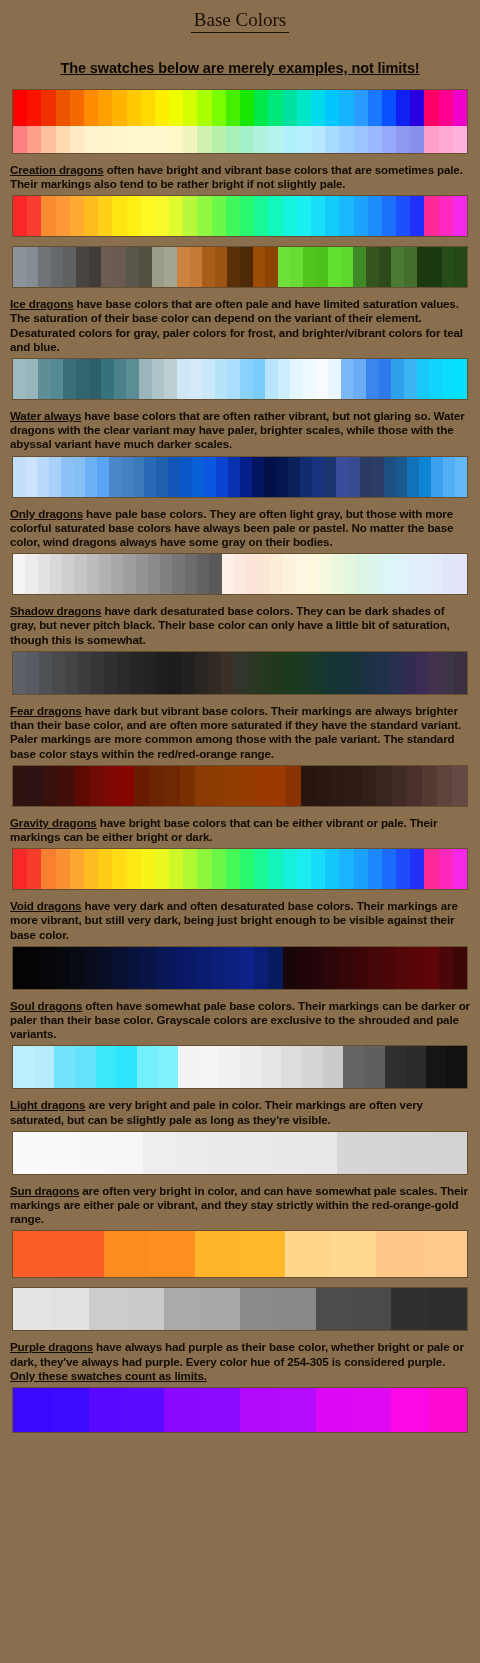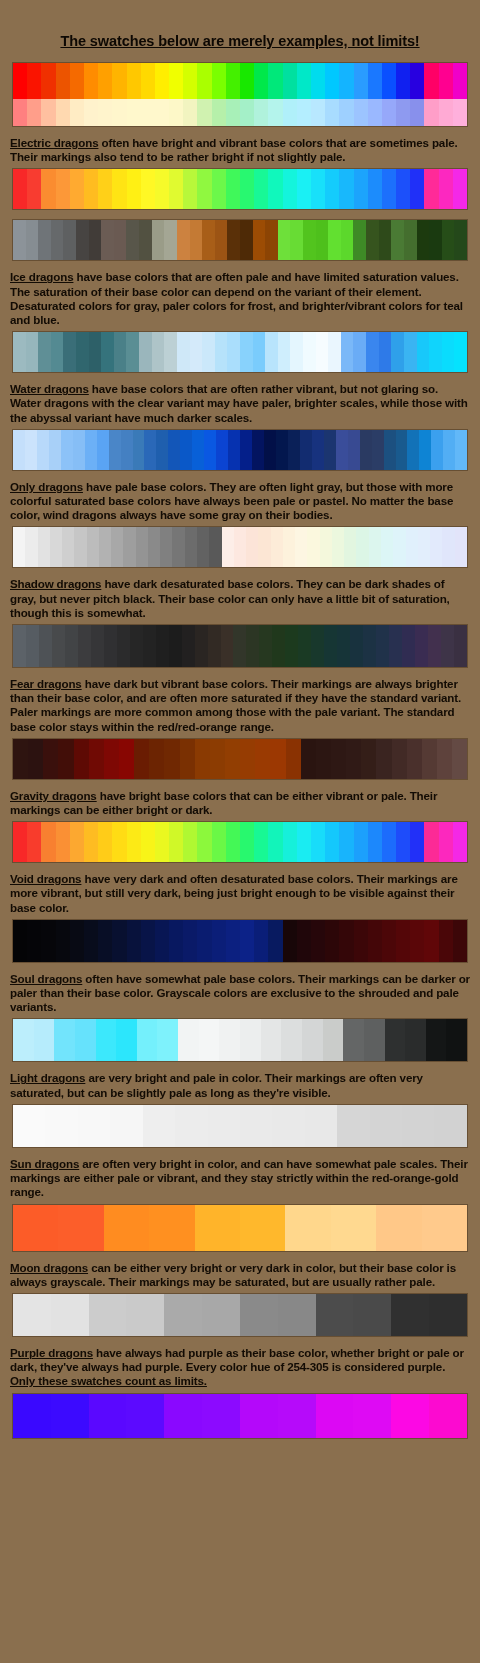--- a/index.html
+++ b/index.html
@@ -104,20 +104,23 @@
     flex: 1 1 auto;
     height: 100%;
   }
 </style>
 </head>
 <body>
 
 <div class="page">
 
   <div class="header">
+    <div class="title-line2-wrap">
+      <h2 class="sub-title">Base Colors</h2>
+    </div>
   </div>
 
   <div class="banner">
     <span class="banner-text">The swatches below are merely examples, not limits!</span>
   </div>
 
   <div id="sections-host">
       <div class="section">
         <div class="strip double">
           <div class="strip-row">
@@ -184,21 +187,21 @@
             <div class="sw" title="#96a8fa" style="background: rgb(150, 168, 250); height: 27px;"></div>
             <div class="sw" title="#8e9af0" style="background: rgb(142, 154, 240); height: 27px;"></div>
             <div class="sw" title="#8890ec" style="background: rgb(136, 144, 236); height: 27px;"></div>
             <div class="sw" title="#ff9ec8" style="background: rgb(255, 158, 200); height: 27px;"></div>
             <div class="sw" title="#ffaad4" style="background: rgb(255, 170, 212); height: 27px;"></div>
             <div class="sw" title="#ffb0dc" style="background: rgb(255, 176, 220); height: 27px;"></div>
           </div>
         </div>
       </div>
       <div class="section">
-        <p class="desc"><span class="lead">Electric dragons</span><span> often have bright and vibrant base colors that are sometimes pale. Their markings also tend to be rather bright if not slightly pale.</span></p>
+        <p class="desc"><span class="lead">Creation dragons</span><span> often have bright and vibrant base colors that are sometimes pale. Their markings also tend to be rather bright if not slightly pale.</span></p>
         <div class="strip">
           <div class="strip-row">
             <div class="sw" title="#f82828" style="background: rgb(248, 40, 40); height: 40px;"></div>
             <div class="sw" title="#f83c30" style="background: rgb(248, 60, 48); height: 40px;"></div>
             <div class="sw" title="#fa8c30" style="background: rgb(250, 140, 48); height: 40px;"></div>
             <div class="sw" title="#fc9838" style="background: rgb(252, 152, 56); height: 40px;"></div>
             <div class="sw" title="#ffaa30" style="background: rgb(255, 170, 48); height: 40px;"></div>
             <div class="sw" title="#ffbc20" style="background: rgb(255, 188, 32); height: 40px;"></div>
             <div class="sw" title="#ffd018" style="background: rgb(255, 208, 24); height: 40px;"></div>
             <div class="sw" title="#ffe414" style="background: rgb(255, 228, 20); height: 40px;"></div>
@@ -308,21 +311,21 @@
             <div class="sw" title="#2fa0ea" style="background: rgb(47, 160, 234); height: 40px;"></div>
             <div class="sw" title="#3ab4f2" style="background: rgb(58, 180, 242); height: 40px;"></div>
             <div class="sw" title="#18c8fa" style="background: rgb(24, 200, 250); height: 40px;"></div>
             <div class="sw" title="#10d4fc" style="background: rgb(16, 212, 252); height: 40px;"></div>
             <div class="sw" title="#0adcfd" style="background: rgb(10, 220, 253); height: 40px;"></div>
             <div class="sw" title="#05e2fe" style="background: rgb(5, 226, 254); height: 40px;"></div>
           </div>
         </div>
       </div>
       <div class="section">
-        <p class="desc"><span class="lead">Water dragons</span><span> have base colors that are often rather vibrant, but not glaring so. Water dragons with the clear variant may have paler, brighter scales, while those with the abyssal variant have much darker scales.</span></p>
+        <p class="desc"><span class="lead">Water always</span><span> have base colors that are often rather vibrant, but not glaring so. Water dragons with the clear variant may have paler, brighter scales, while those with the abyssal variant have much darker scales.</span></p>
         <div class="strip">
           <div class="strip-row">
             <div class="sw" title="#c4dffb" style="background: rgb(196, 223, 251); height: 40px;"></div>
             <div class="sw" title="#cbe3fc" style="background: rgb(203, 227, 252); height: 40px;"></div>
             <div class="sw" title="#b8d9fa" style="background: rgb(184, 217, 250); height: 40px;"></div>
             <div class="sw" title="#a8d0f8" style="background: rgb(168, 208, 248); height: 40px;"></div>
             <div class="sw" title="#8cc2f8" style="background: rgb(140, 194, 248); height: 40px;"></div>
             <div class="sw" title="#86bef6" style="background: rgb(134, 190, 246); height: 40px;"></div>
             <div class="sw" title="#6cb0f6" style="background: rgb(108, 176, 246); height: 40px;"></div>
             <div class="sw" title="#5aa4f4" style="background: rgb(90, 164, 244); height: 40px;"></div>
@@ -621,21 +624,20 @@
             <div class="sw" title="#ffb42a" style="background: rgb(255, 180, 42); height: 46px;"></div>
             <div class="sw" title="#ffb82c" style="background: rgb(255, 184, 44); height: 46px;"></div>
             <div class="sw" title="#ffd78c" style="background: rgb(255, 215, 140); height: 46px;"></div>
             <div class="sw" title="#ffd990" style="background: rgb(255, 217, 144); height: 46px;"></div>
             <div class="sw" title="#ffc888" style="background: rgb(255, 200, 136); height: 46px;"></div>
             <div class="sw" title="#ffca8c" style="background: rgb(255, 202, 140); height: 46px;"></div>
           </div>
         </div>
       </div>
       <div class="section">
-        <p class="desc"><span class="lead">Moon dragons</span><span> can be either very bright or very dark in color, but their base color is always grayscale. Their markings may be saturated, but are usually rather pale.</span></p>
         <div class="strip">
           <div class="strip-row">
             <div class="sw" title="#e4e4e4" style="background: rgb(228, 228, 228); height: 42px;"></div>
             <div class="sw" title="#e2e2e2" style="background: rgb(226, 226, 226); height: 42px;"></div>
             <div class="sw" title="#cccccc" style="background: rgb(204, 204, 204); height: 42px;"></div>
             <div class="sw" title="#cacaca" style="background: rgb(202, 202, 202); height: 42px;"></div>
             <div class="sw" title="#aaaaaa" style="background: rgb(170, 170, 170); height: 42px;"></div>
             <div class="sw" title="#a8a8a8" style="background: rgb(168, 168, 168); height: 42px;"></div>
             <div class="sw" title="#8a8a8a" style="background: rgb(138, 138, 138); height: 42px;"></div>
             <div class="sw" title="#888888" style="background: rgb(136, 136, 136); height: 42px;"></div>

